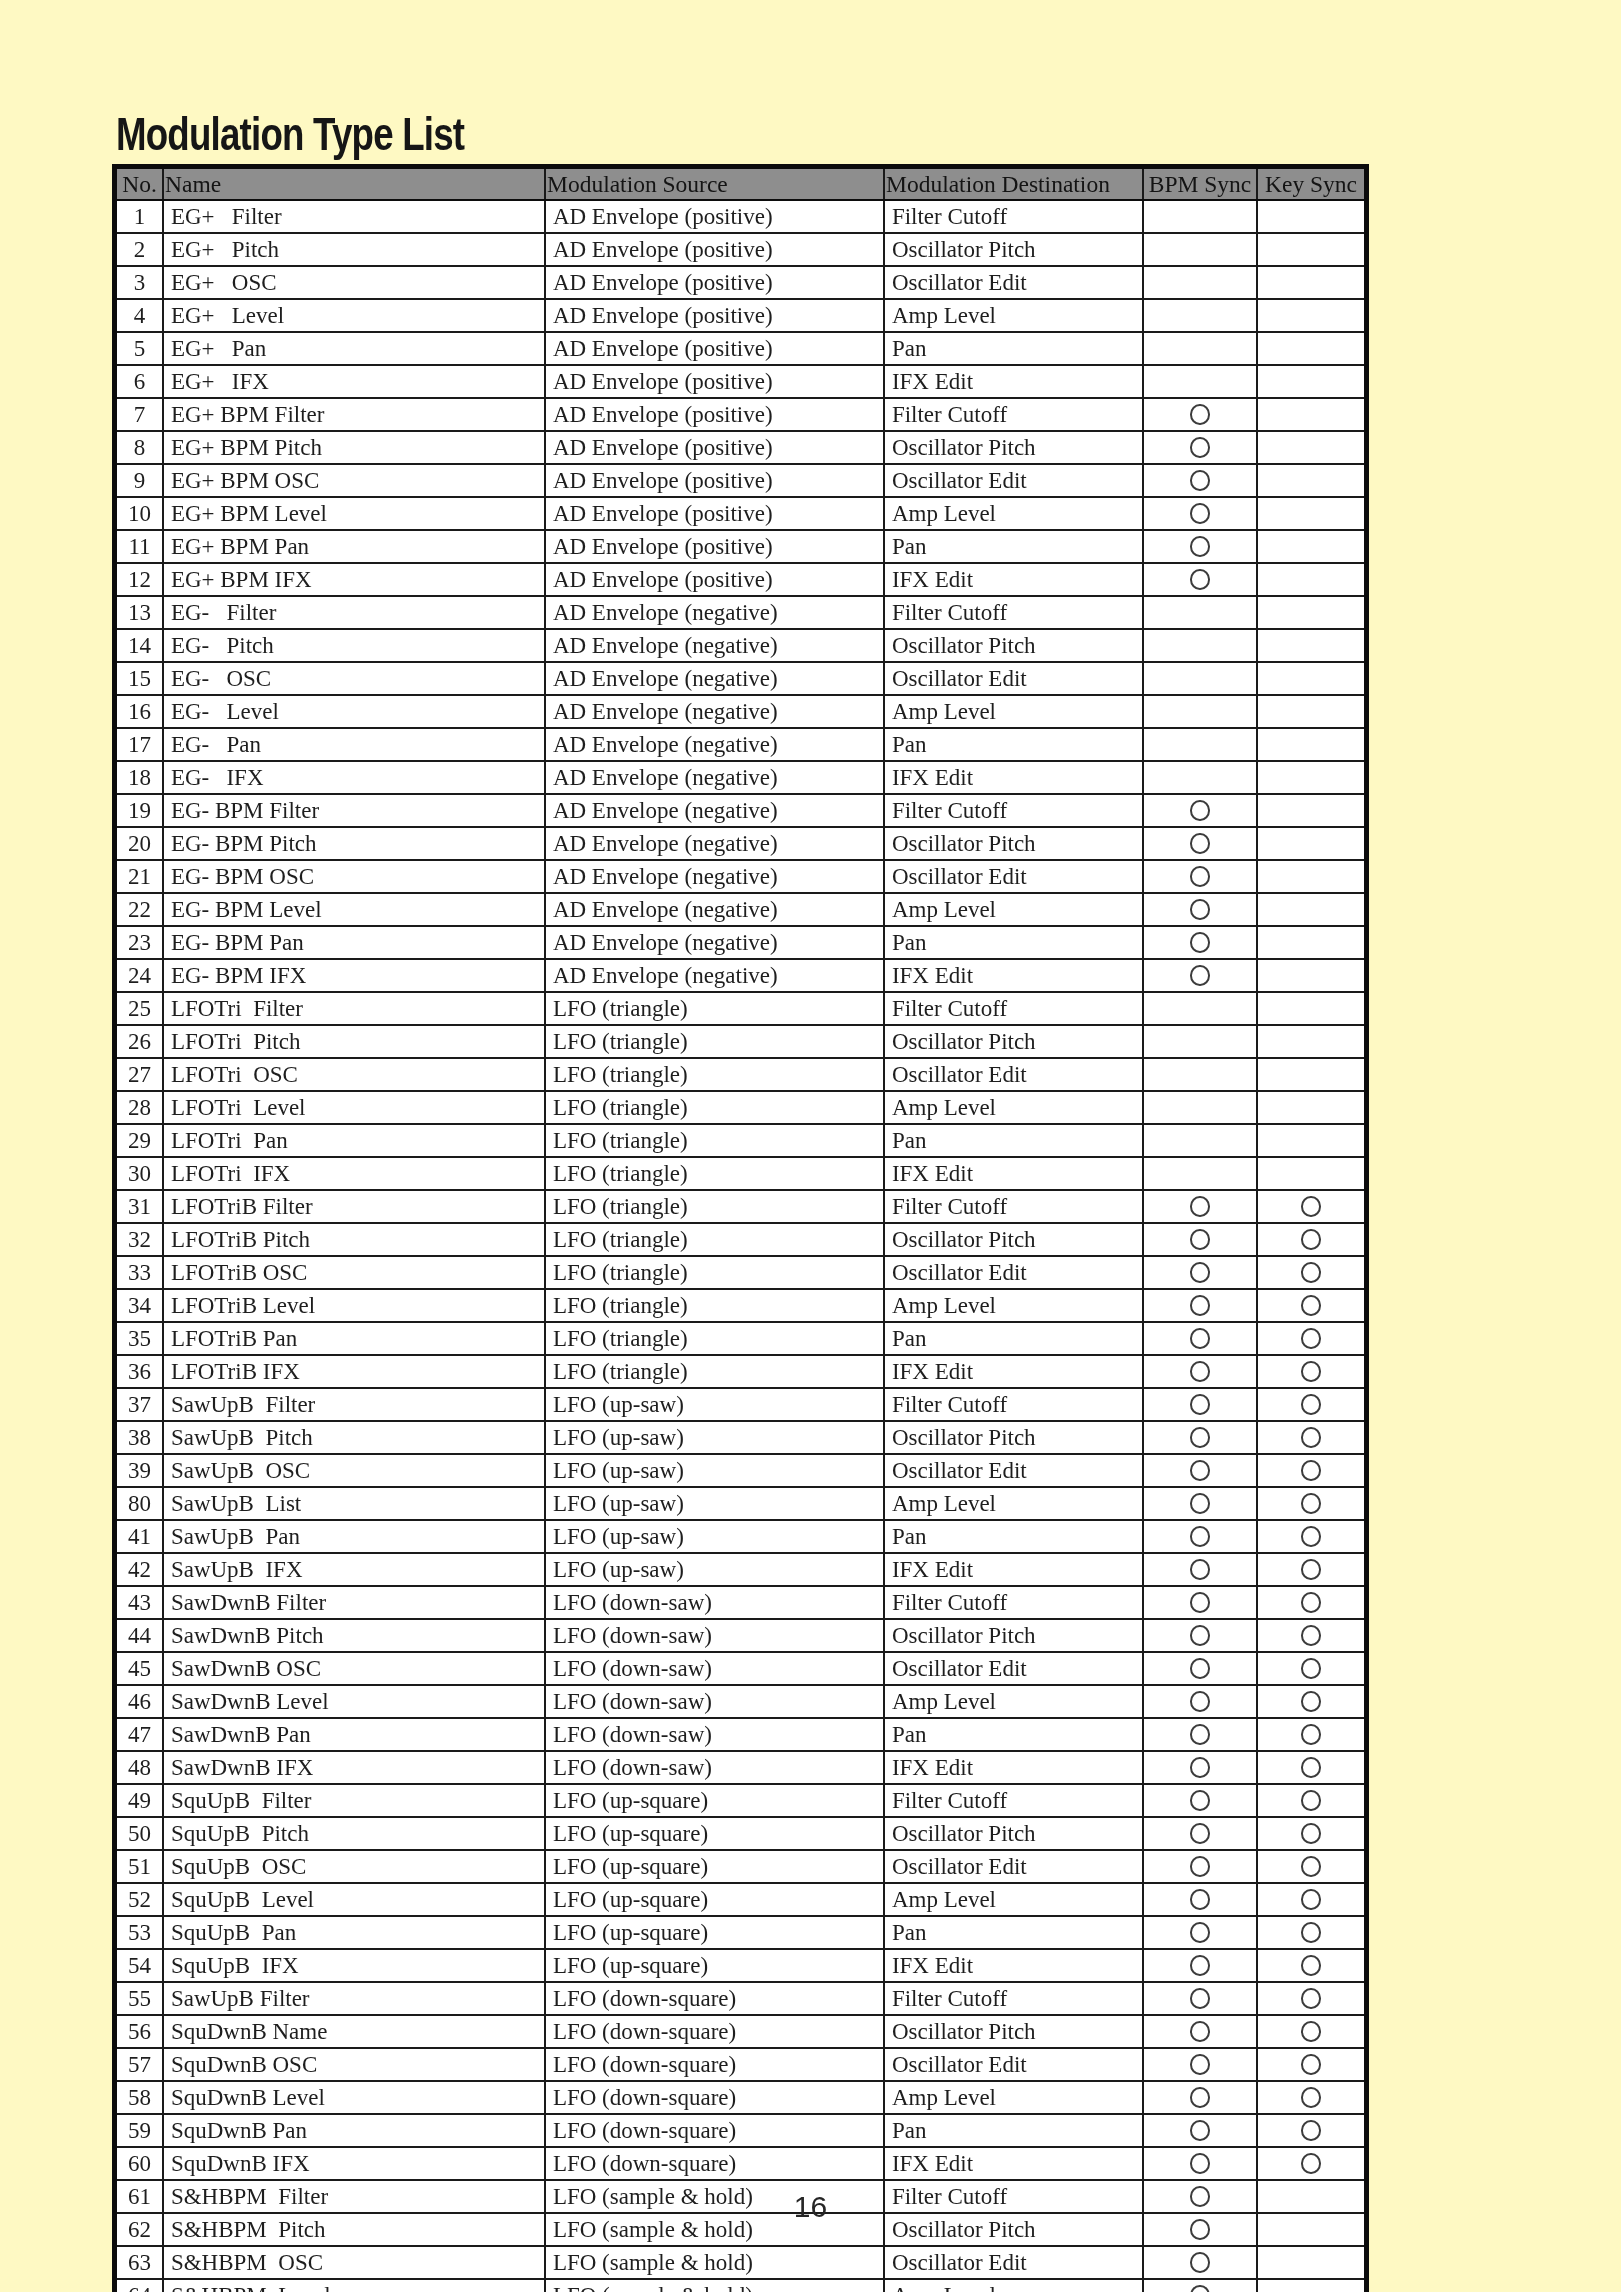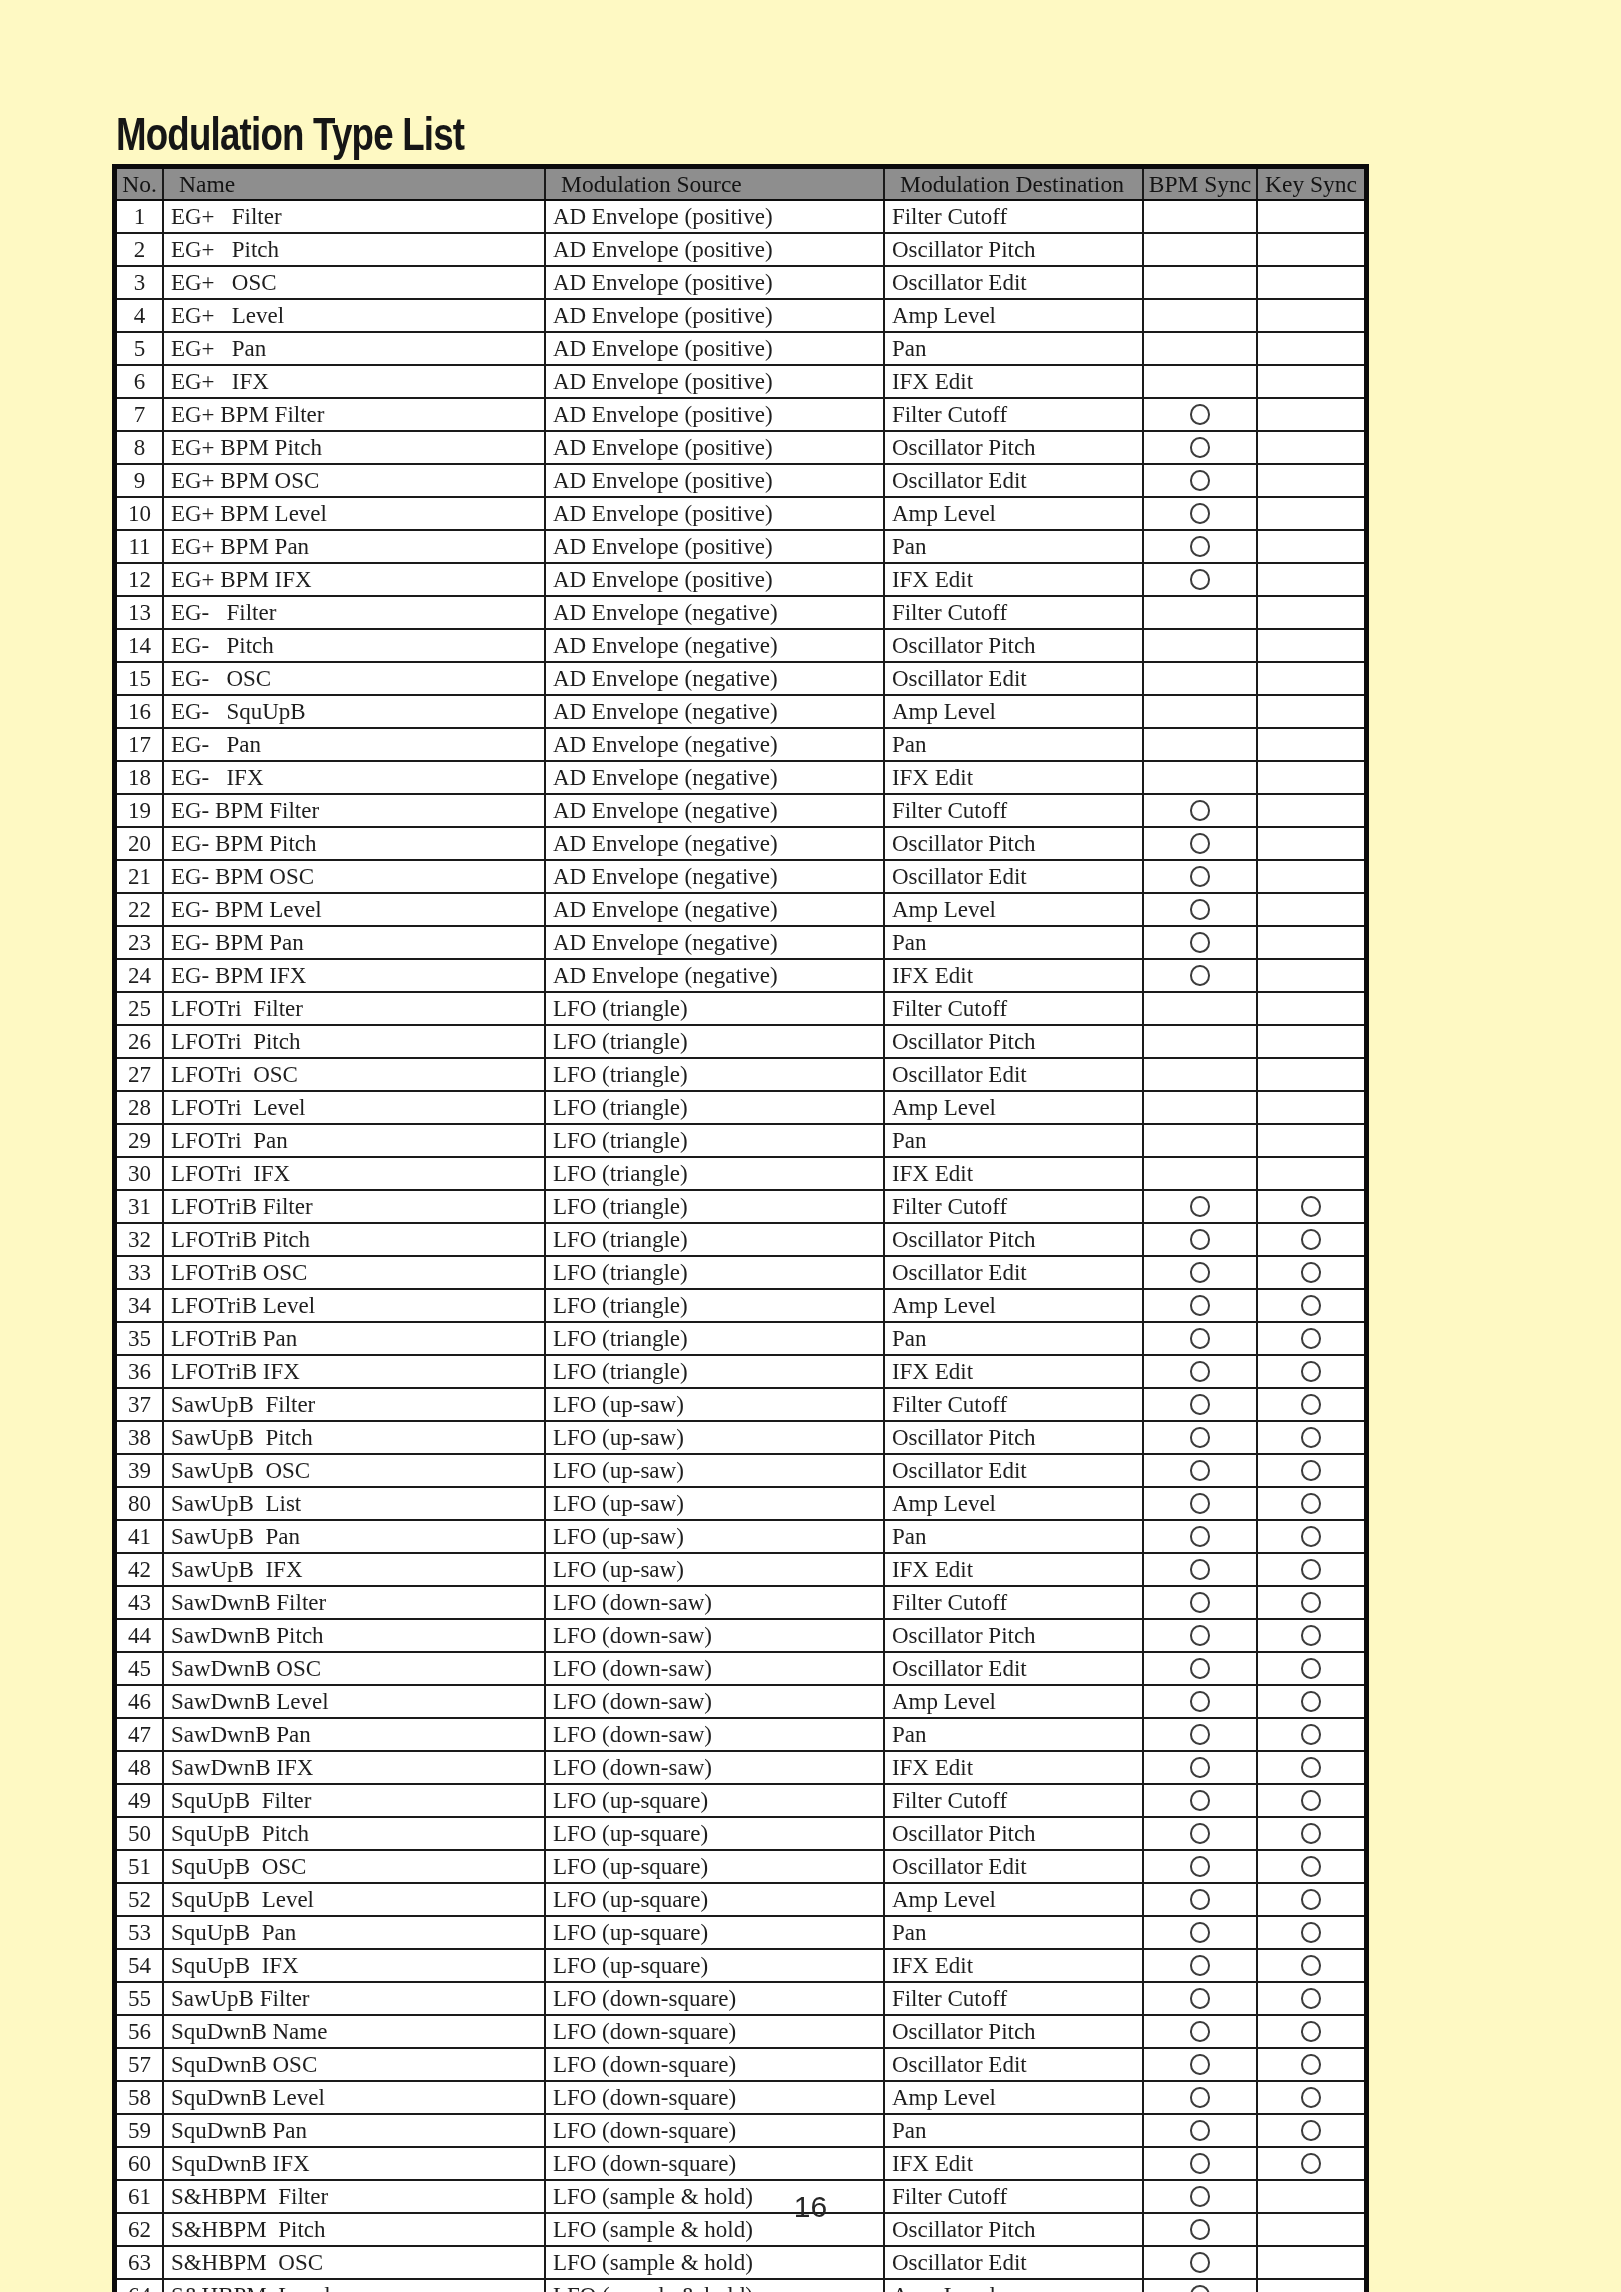--- a/index.html
+++ b/index.html
@@ -25,21 +25,21 @@
     display:flex; align-items:center; font-size:23px; overflow:hidden;
   }
   .c:last-child { border-right:none; }
   .c-no   { width:47px;  justify-content:center; }
   .c-name { width:382px; padding-left:6.9px; white-space:pre; }
   .c-src  { width:339px; padding-left:6.9px; }
   .c-dst  { width:259px; padding-left:6.9px; }
   .c-bpm  { width:114px; justify-content:center; }
   .c-key  { flex:1;      justify-content:center; }
   .header .c { font-size:23.5px; color:#141414; }
-  .header .c-name, .header .c-src, .header .c-dst { padding-left:15px; }
+  .header .c-name, .header .c-src, .header .c-dst { padding-left:1px; }
   .mark {
     box-sizing:border-box; width:19.6px; height:20.6px;
     border:2px solid #3c3c3c; border-radius:50%; visibility:hidden;
   }
   .mark.show { visibility:visible; }
   .pageno {
     position:absolute; top:2190px; left:0; width:100%; text-align:center;
     font-family:"Liberation Sans", sans-serif; font-size:30px; color:#262626;
   }
 </style>
@@ -234,21 +234,21 @@
     <div class="c c-dst">Oscillator Edit</div>
     <div class="c c-bpm">
       <span class="mark"></span>
     </div>
     <div class="c c-key">
       <span class="mark"></span>
     </div>
   </div>
         <div class="row">
     <div class="c c-no">16</div>
-    <div class="c c-name">EG-   SquUpB</div>
+    <div class="c c-name">EG-   Level</div>
     <div class="c c-src">AD Envelope (negative)</div>
     <div class="c c-dst">Amp Level</div>
     <div class="c c-bpm">
       <span class="mark"></span>
     </div>
     <div class="c c-key">
       <span class="mark"></span>
     </div>
   </div>
         <div class="row">

